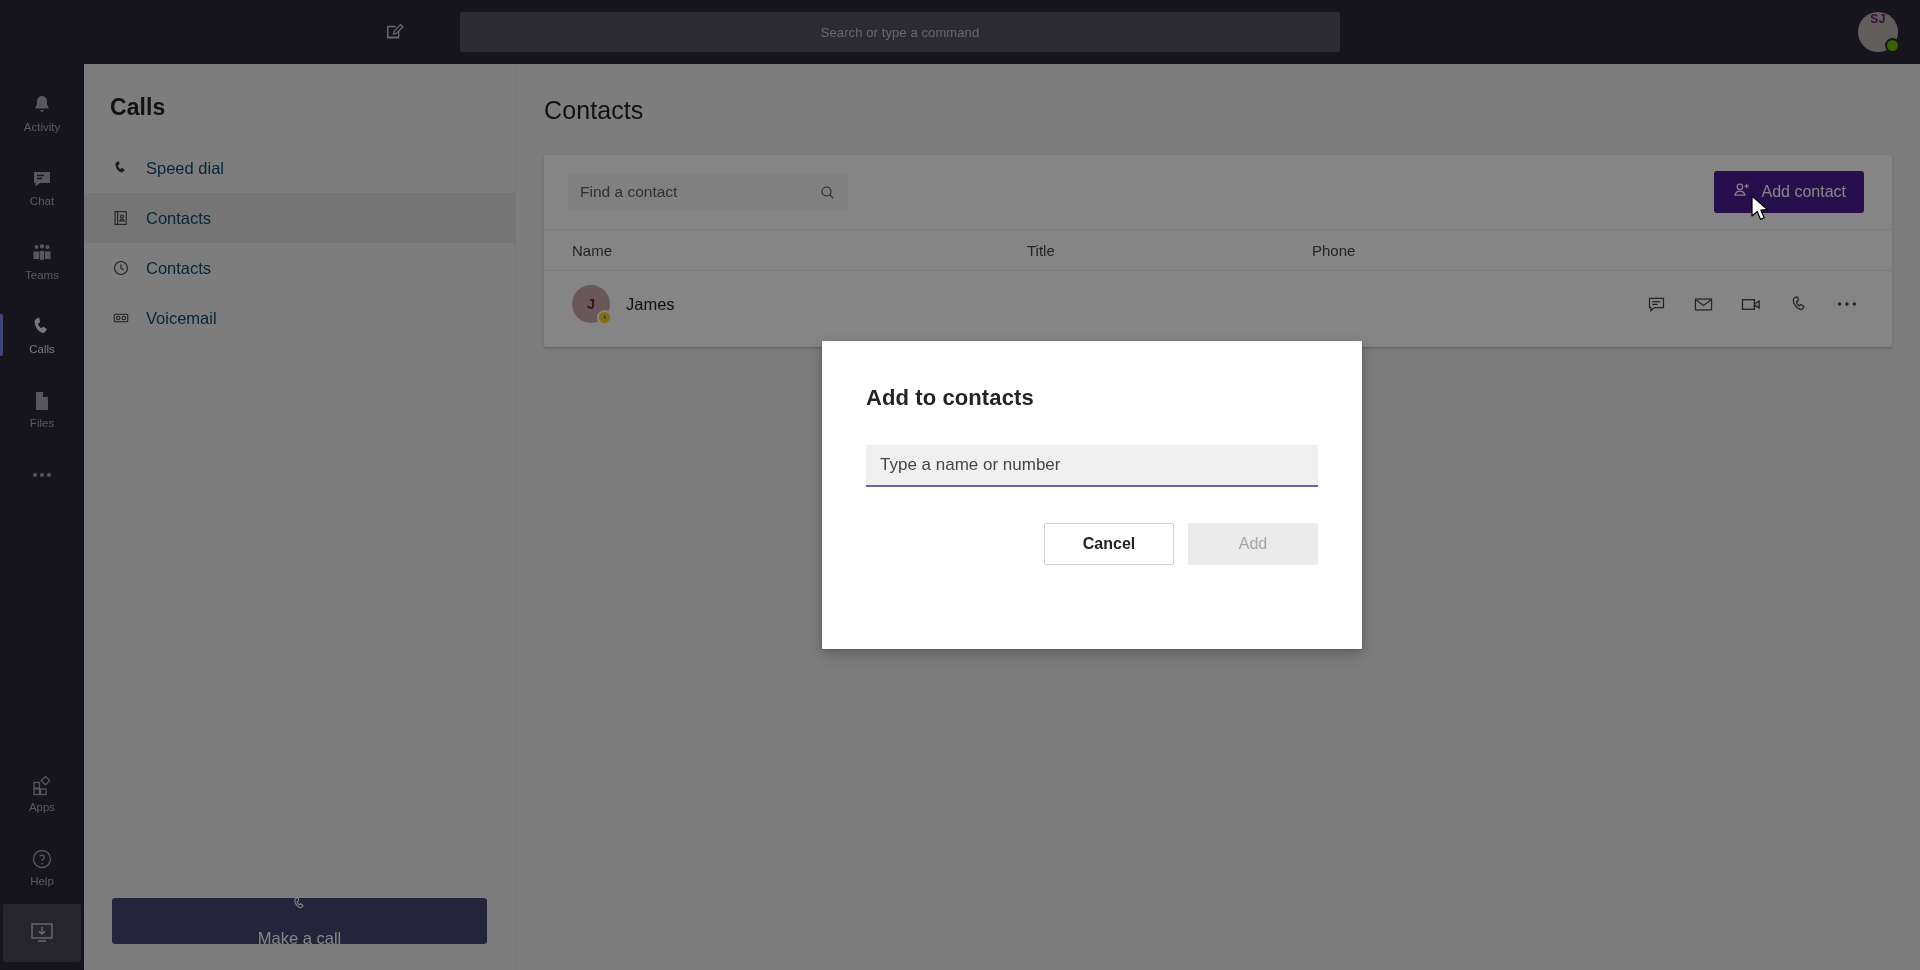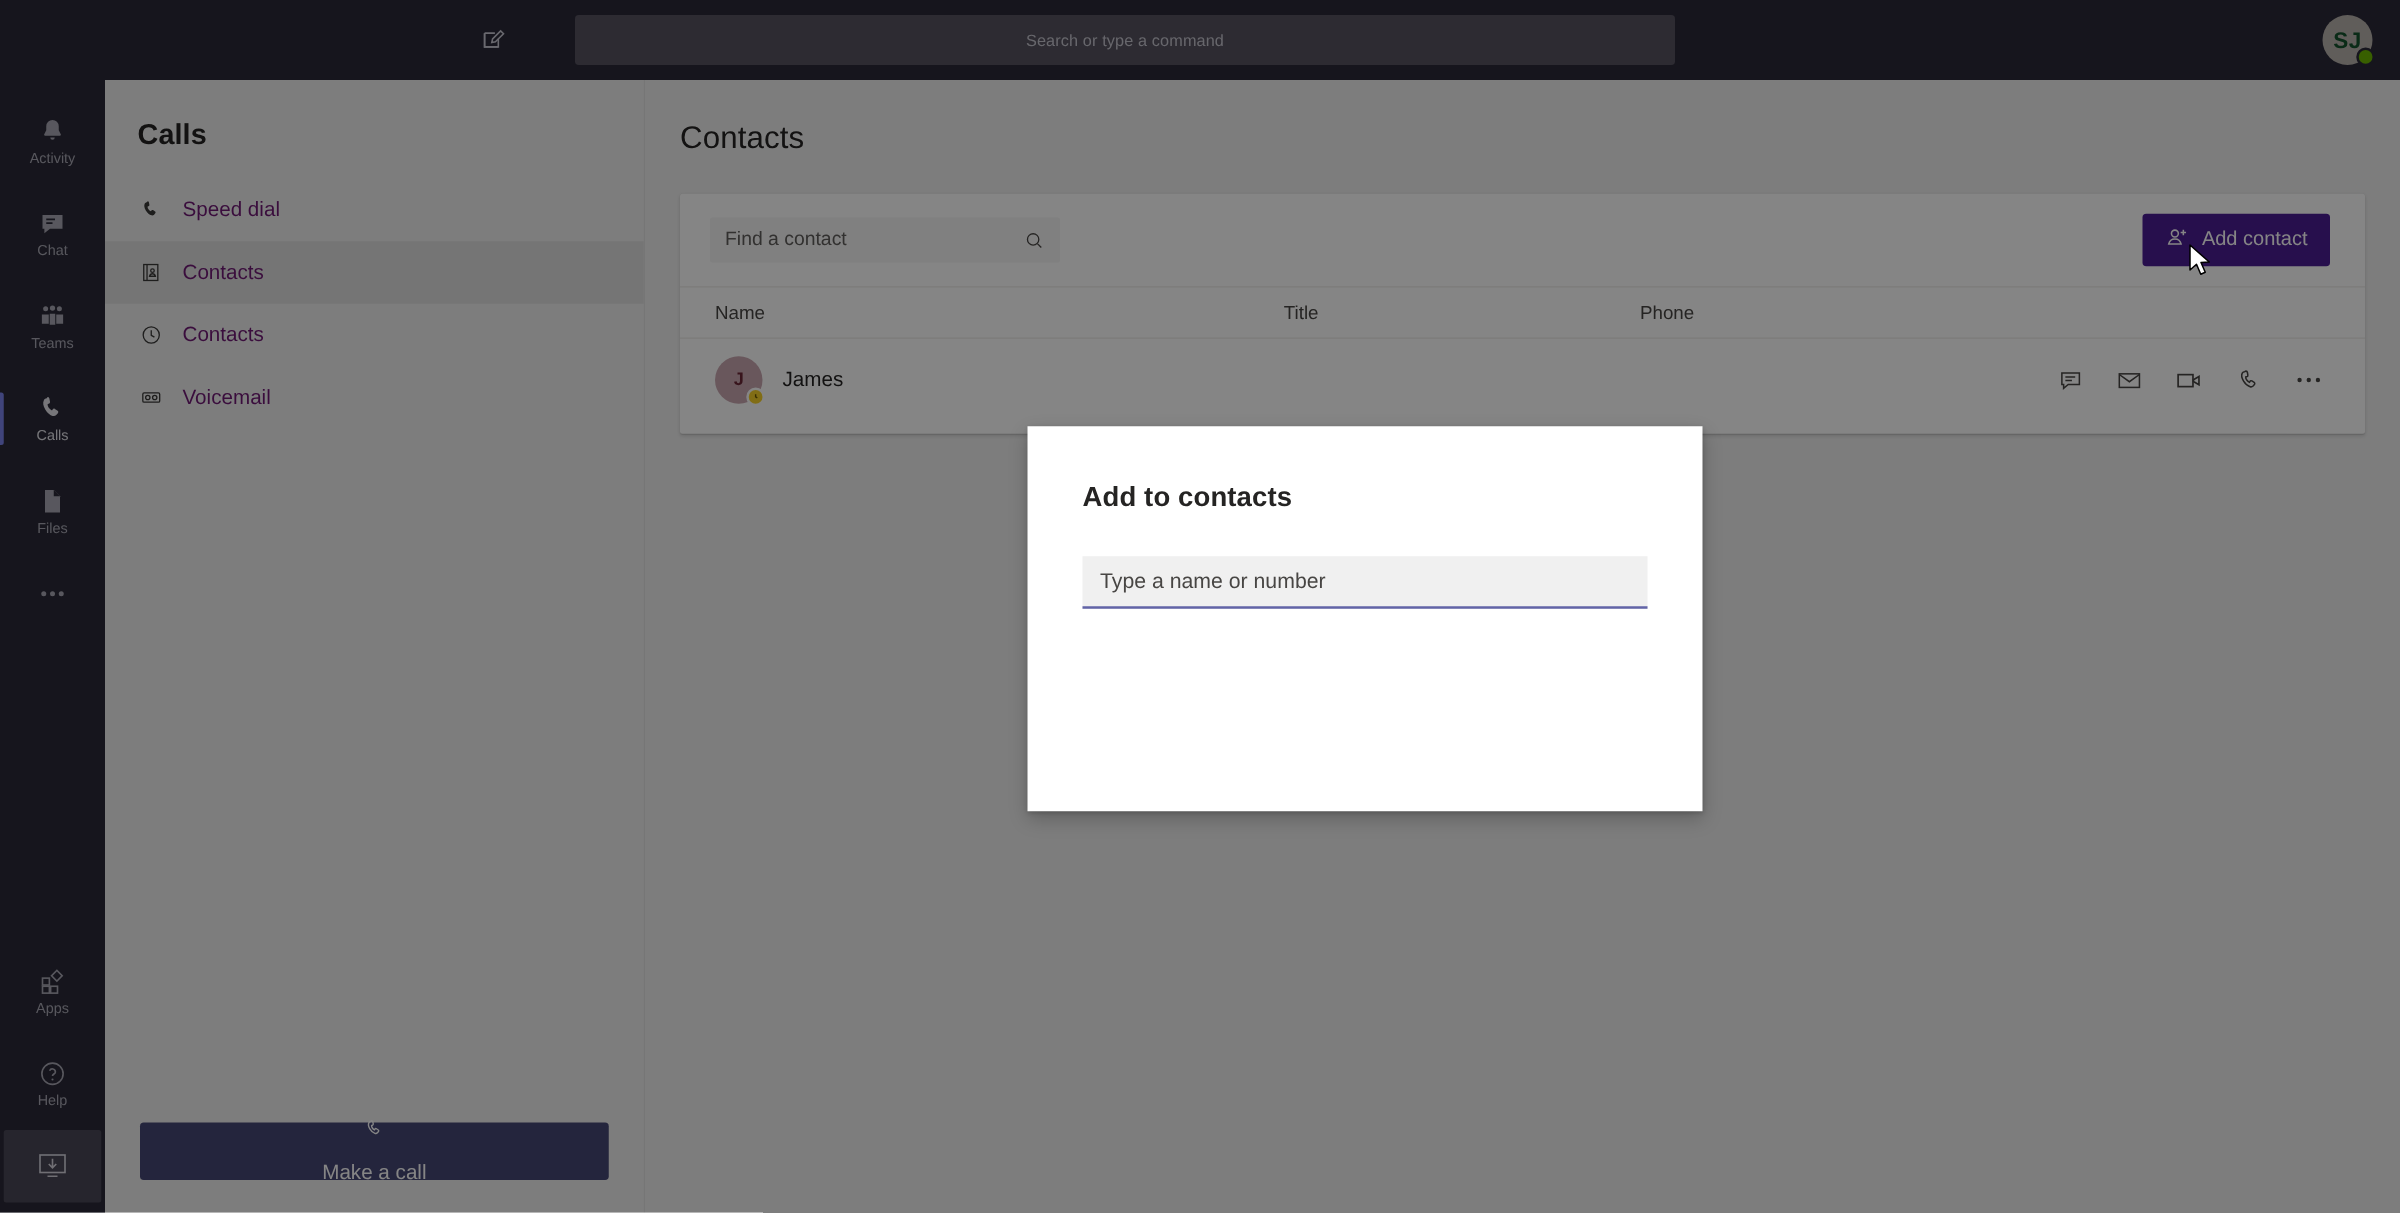--- a/index.html
+++ b/index.html
@@ -38,23 +38,23 @@
     border-radius: 3px;
     display: flex; align-items: center; justify-content: center;
     cursor: text;
   }
   .searchbar span {
     font-size: 13px; color: #c6c5cf; letter-spacing: .1px;
   }
   .tb-right { flex: 1; display: flex; align-items: center; justify-content: flex-end; padding-right: 22px; }
   .avatar-top {
     width: 40px; height: 40px; border-radius: 50%;
-    background: #b9b2ad; color: #14532d;
-    display: flex; align-items: center; justify-content: center;
-    font-size: 18px; font-weight: 600; letter-spacing: .3px;
+    background: #b9b2ad; color: #701a75;
+    display: flex; align-items: flex-start; justify-content: center;
+    font-size: 12px; font-weight: 600; letter-spacing: .3px;
     position: relative; cursor: pointer;
   }
   .avatar-top .presence {
     position: absolute; right: -2px; bottom: -1px;
     width: 15px; height: 15px; border-radius: 50%;
     background: #6bb700; border: 2px solid #2b2a38;
   }
 
   
   .appbody { flex: 1; display: flex; min-height: 0; position: relative; }
@@ -97,21 +97,21 @@
     display: flex; flex-direction: column;
     position: relative;
   }
   .panel-title {
     font-size: 23px; font-weight: 600; color: #252423;
     padding: 30px 0 22px 26px; letter-spacing: .1px;
   }
   .panel-nav { display: flex; flex-direction: column; }
   .nav-item {
     height: 50px; display: flex; align-items: center; gap: 14px;
-    padding-left: 26px; color: #701a75; font-size: 16.5px; cursor: pointer;
+    padding-left: 26px; color: #0c4a6e; font-size: 16.5px; cursor: pointer;
   }
   .nav-item.active { background: #e1e1e1; }
   .nav-item .ico { width: 22px; display: flex; align-items: center; justify-content: center; color: #3b3a39; }
   .panel-foot { margin-top: auto; padding: 0 28px 26px 28px; }
   .make-call-btn {
     height: 46px; width: 100%;
     background: #464775; color: #ffffff;
     border: none; border-radius: 3px;
     display: flex; align-items: center; justify-content: center; gap: 12px;
     font-size: 16.5px; cursor: pointer;
@@ -520,20 +520,24 @@
 
   <div class="scrim"></div>
 
   <div class="modal">
     <div class="modal-title">Add to contacts</div>
 
     <div class="modal-field">
       <span>Type a name or number</span>
     </div>
 
+    <div class="modal-actions">
+      <button class="btn-cancel">Cancel</button>
+      <button class="btn-add" disabled="">Add</button>
+    </div>
   </div>
 
   <div class="cursor">
     <svg width="22" height="30" viewBox="0 0 22 30">
       <path d="M1 1 L1 21 L6.2 16.4 L9.6 24.4 L13.2 22.8 L9.8 15 L16.4 14.6 Z" fill="#ffffff" stroke="#000000" stroke-width="1.2" stroke-linejoin="round"></path>
     </svg>
   </div>
 
 </div>
 

